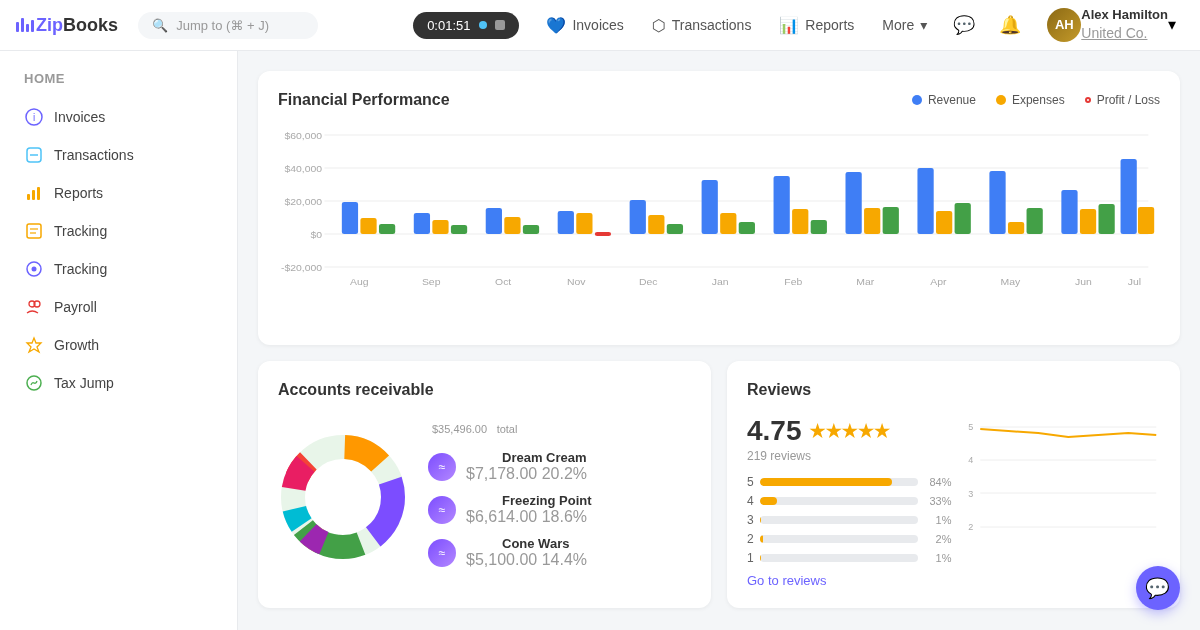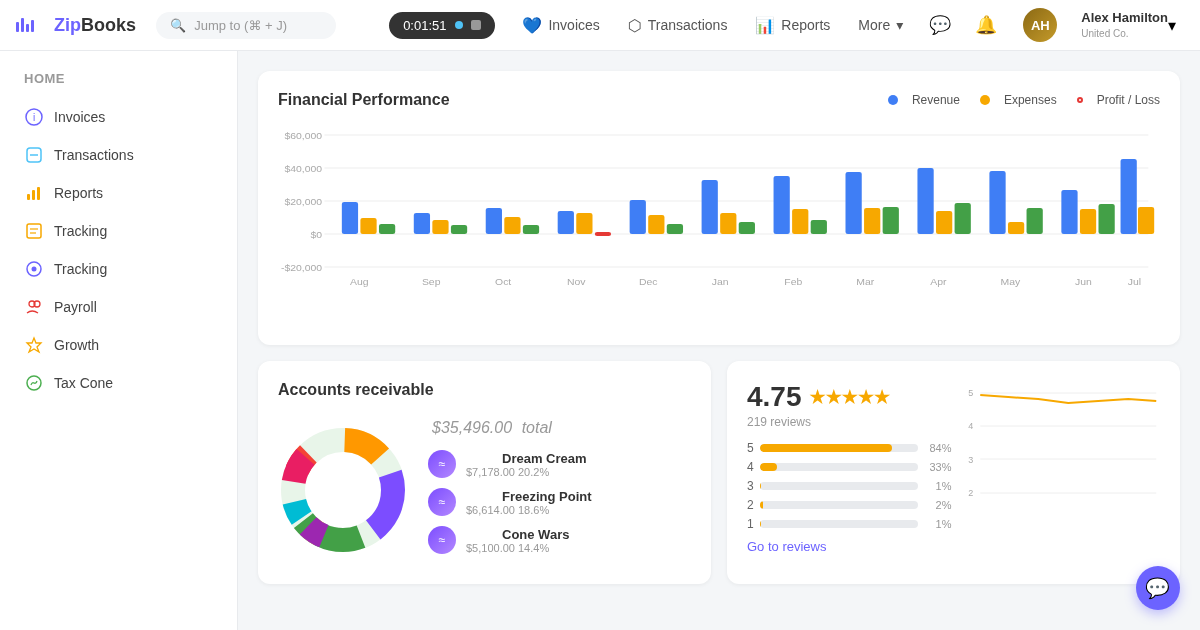--- a/index.html
+++ b/index.html
@@ -12,21 +12,21 @@
       display: flex;
       align-items: center;
       padding: 0 16px;
       border-bottom: 1px solid #e8eaed;
       position: relative;
       z-index: 10;
     }
     .logo {
       display: flex;
       align-items: center;
-      gap: 20px;
+      gap: 2px;
       margin-right: 20px;
     }
     .logo-bars {
       display: flex;
       gap: 2px;
       align-items: flex-end;
     }
     .logo-bar { background: #6c63ff; border-radius: 1px; }
     .logo-text { font-size: 18px; font-weight: 700; color: #333; }
     .logo-text span { color: #6c63ff; }
@@ -104,23 +104,23 @@
       border-radius: 50%;
       background: linear-gradient(135deg, #8b6914, #c49a2a);
       display: flex;
       align-items: center;
       justify-content: center;
       color: #fff;
       font-size: 13px;
       font-weight: 600;
       overflow: hidden;
     }
-    .user-info { line-height: 1.3; margin-left: 24px; }
+    .user-info { line-height: 1.3; }
     .user-name { font-size: 13px; font-weight: 600; color: #333; }
-    .user-company { font-size: 10px; color: #999; }
+    .user-company { font-size: 14px; color: #999; text-decoration: underline; }
 
     
     .main-layout {
       display: flex;
       height: calc(630px - 51px);
     }
 
     
     .sidebar {
       width: 238px;
@@ -185,21 +185,21 @@
       margin-bottom: 16px;
     }
     .chart-title { font-size: 16px; font-weight: 600; color: #333; }
     .legend {
       display: flex;
       gap: 20px;
       align-items: center;
       font-size: 12px;
       color: #555;
     }
-    .legend-item { display: flex; align-items: center; gap: 14px; }
+    .legend-item { display: flex; align-items: center; gap: 6px; }
     .legend-dot { width: 10px; height: 10px; border-radius: 50%; }
 
     .chart-area {
       position: relative;
       height: 200px;
     }
     .chart-svg { width: 100%; height: 100%; }
 
     
     .bottom-row {
@@ -212,37 +212,37 @@
     
     .section-title { font-size: 16px; font-weight: 600; color: #333; margin-bottom: 16px; }
     .accounts-content {
       display: flex;
       align-items: center;
       gap: 20px;
     }
     .donut-wrap { position: relative; width: 130px; height: 130px; flex-shrink: 0; }
     .accounts-list { flex: 1; }
     .accounts-total { font-size: 20px; font-weight: 700; color: #333; margin-bottom: 12px; }
-    .accounts-total span { font-size: 16px; font-weight: 400; color: #999; margin-left: 4px; font-style: italic; }
+    .accounts-total span { font-size: 11px; font-weight: 400; color: #999; margin-left: 4px; }
     .account-item {
       display: flex;
       align-items: center;
       gap: 10px;
       margin-bottom: 10px;
       font-size: 13px;
     }
     .account-icon {
       width: 28px; height: 28px;
       border-radius: 50%;
       background: linear-gradient(135deg, #7c4dff, #b47bff);
       display: flex; align-items: center; justify-content: center;
       color: #fff; font-size: 12px; flex-shrink: 0;
     }
     .account-name { font-weight: 600; color: #333; padding-left: 36px; }
-    .account-amount { color: #999; font-size: 11px; }
+    .account-amount { color: #999; font-size: 16px; }
 
     
     .reviews-content { display: flex; gap: 4px; }
     .reviews-left { flex: 1; }
     .reviews-right { flex: 1; }
     .rating-big { font-size: 28px; font-weight: 700; color: #333; display: flex; align-items: center; gap: 8px; }
     .stars { color: #f7a800; font-size: 18px; }
     .review-count { font-size: 12px; color: #999; margin-top: 2px; margin-bottom: 12px; }
     .rating-bar-row {
       display: flex;
@@ -404,21 +404,21 @@
       </div>
       <span>Growth</span>
     </div>
     <div class="sidebar-item">
       <div class="sidebar-icon">
         <svg width="18" height="18" viewBox="0 0 18 18">
             <circle cx="9" cy="9" r="7" fill="none" stroke="#4caf50" stroke-width="1.5"></circle>
             <path d="M6 11 Q7 8 9 9 Q11 10 12 7" fill="none" stroke="#4caf50" stroke-width="1.3"></path>
           </svg>
       </div>
-      <span>Tax Cone</span>
+      <span>Tax Jump</span>
     </div>
   </aside>
 
   <main class="content">
 
     <div class="card chart-card">
       <div class="chart-header">
         <span class="chart-title">Financial Performance</span>
         <div class="legend">
           <div class="legend-item">
@@ -568,20 +568,21 @@
                   <span>$5,100.00</span>
                   <span>14.4%</span>
                 </div>
               </div>
             </div>
           </div>
         </div>
       </div>
 
       <div class="card reviews-card">
+        <div class="section-title">Reviews</div>
         <div class="reviews-content">
           <div class="reviews-left">
             <div class="rating-big">
               <span>4.75</span>
               <span class="stars">★★★★★</span>
             </div>
             <div class="review-count">219 reviews</div>
             <div class="rating-bar-row">
               <span>5</span>
               <div class="rating-bar-bg">

